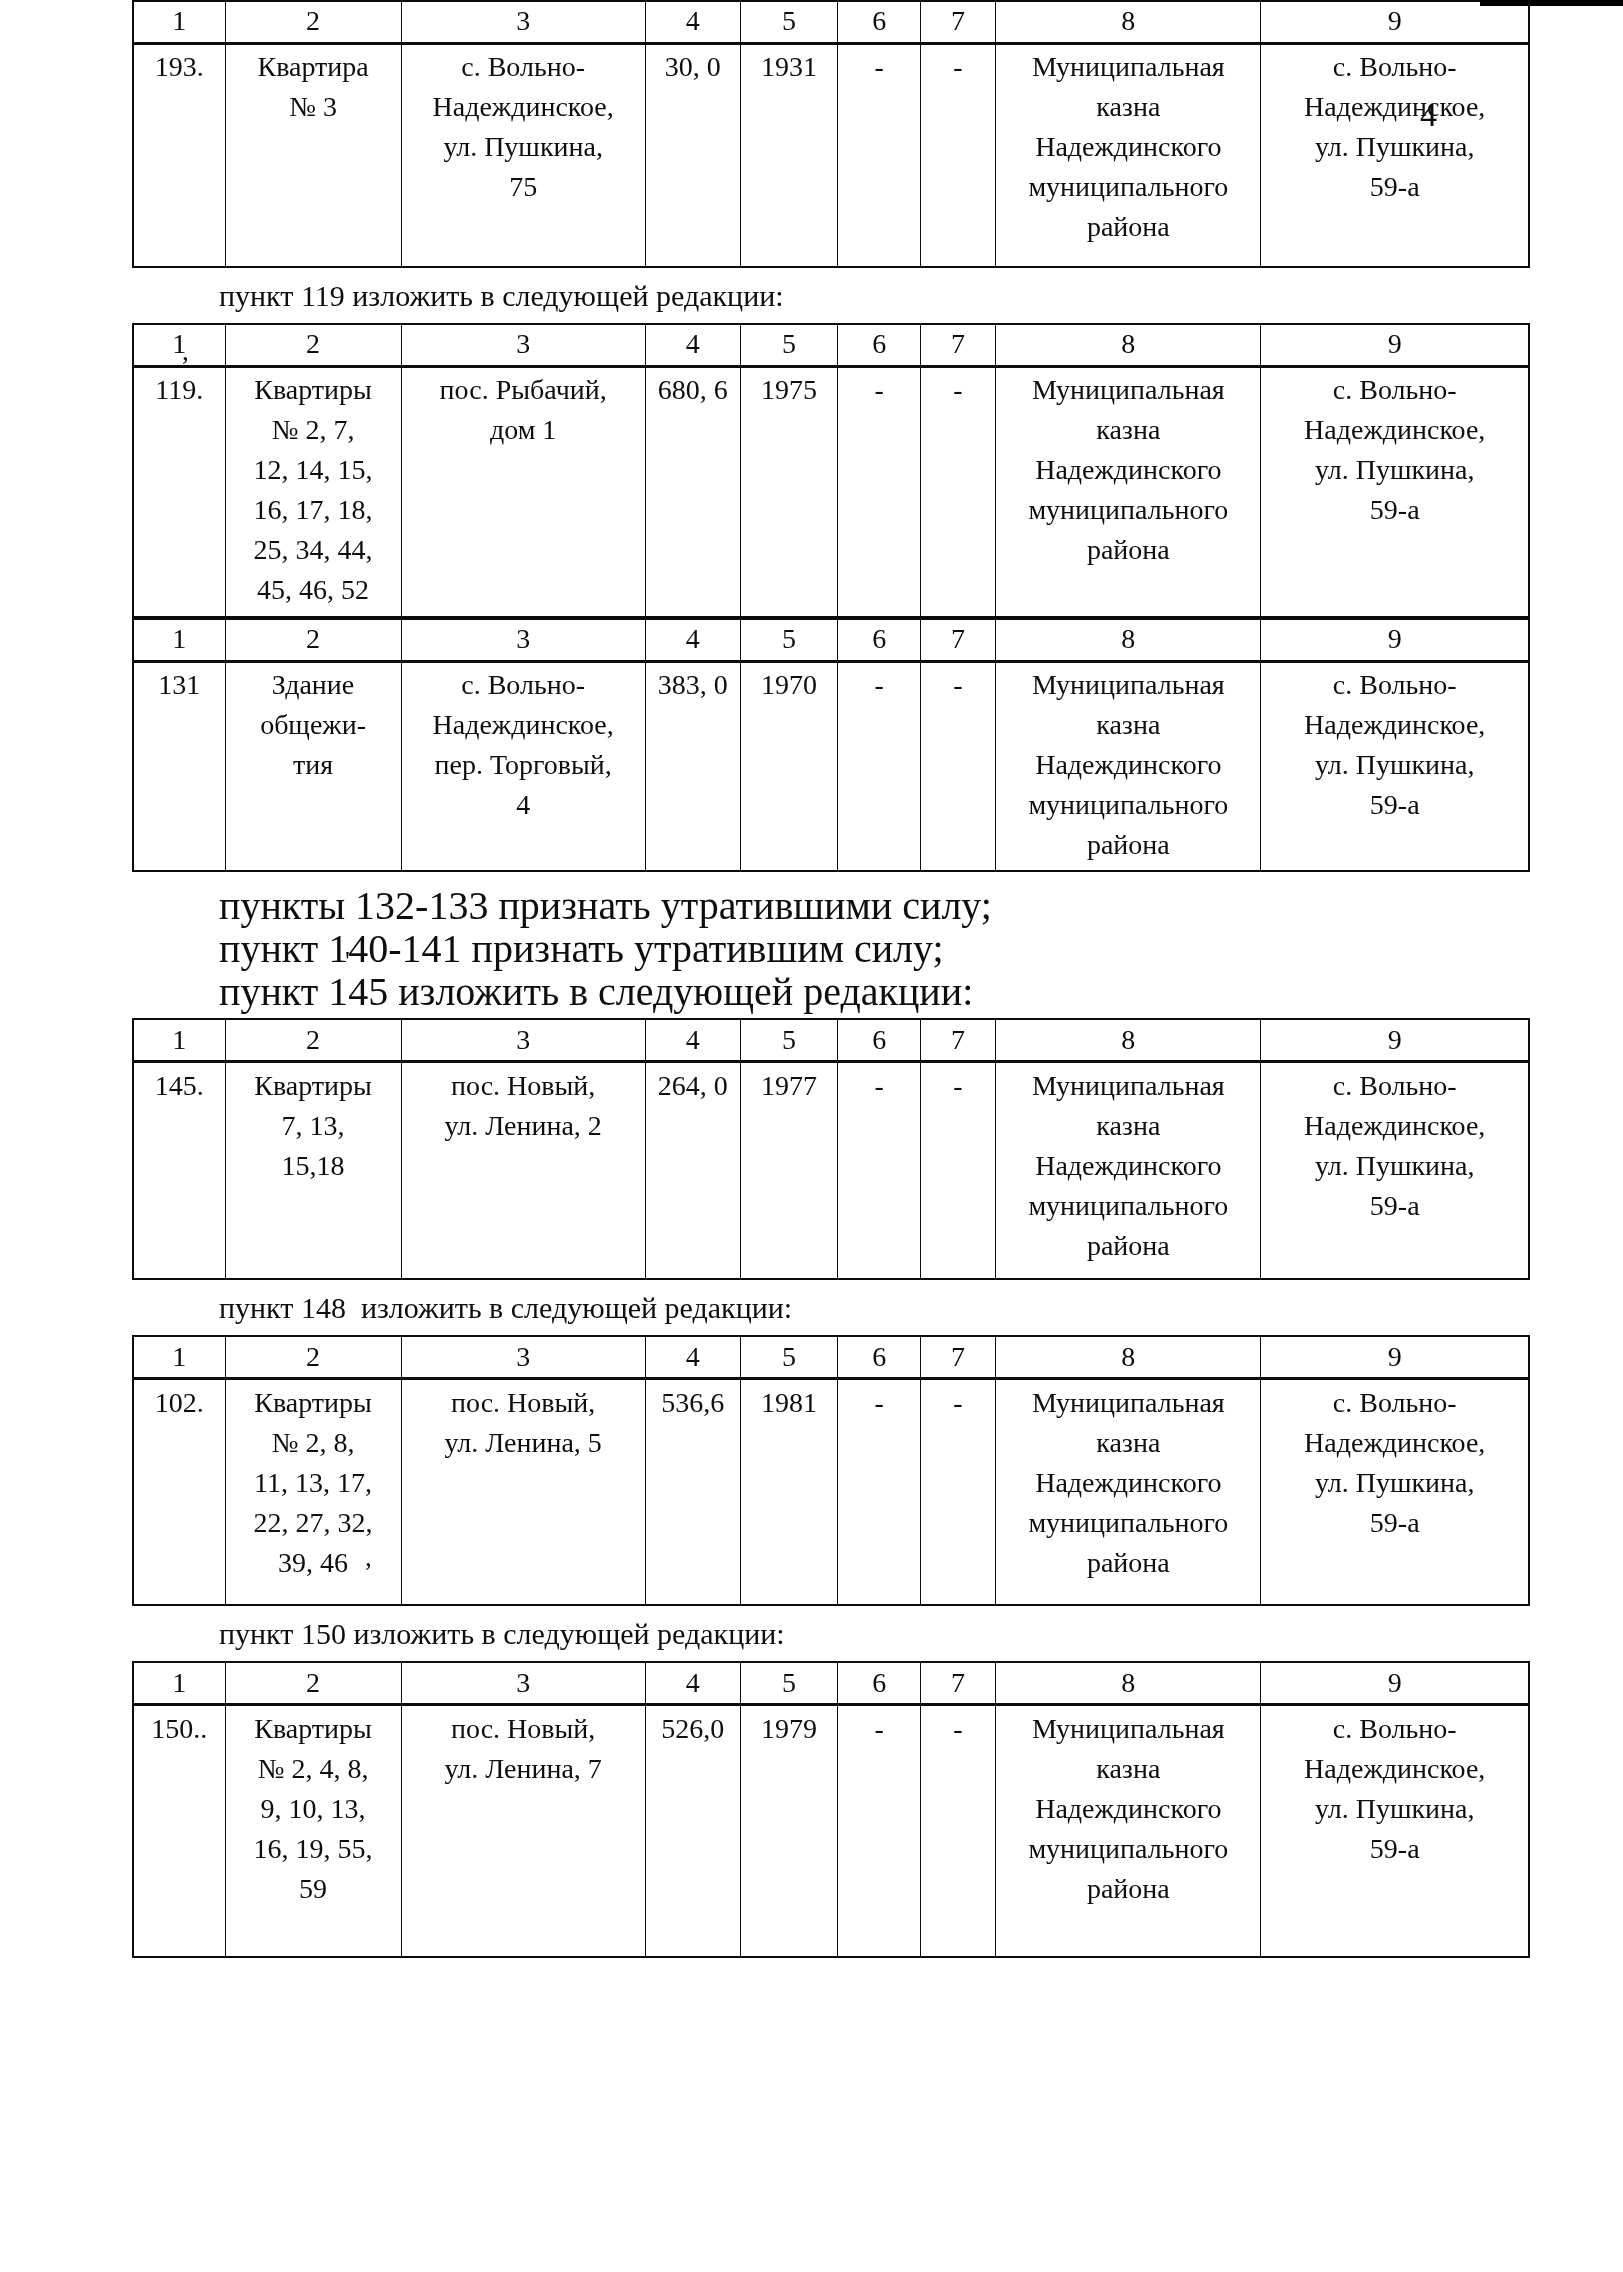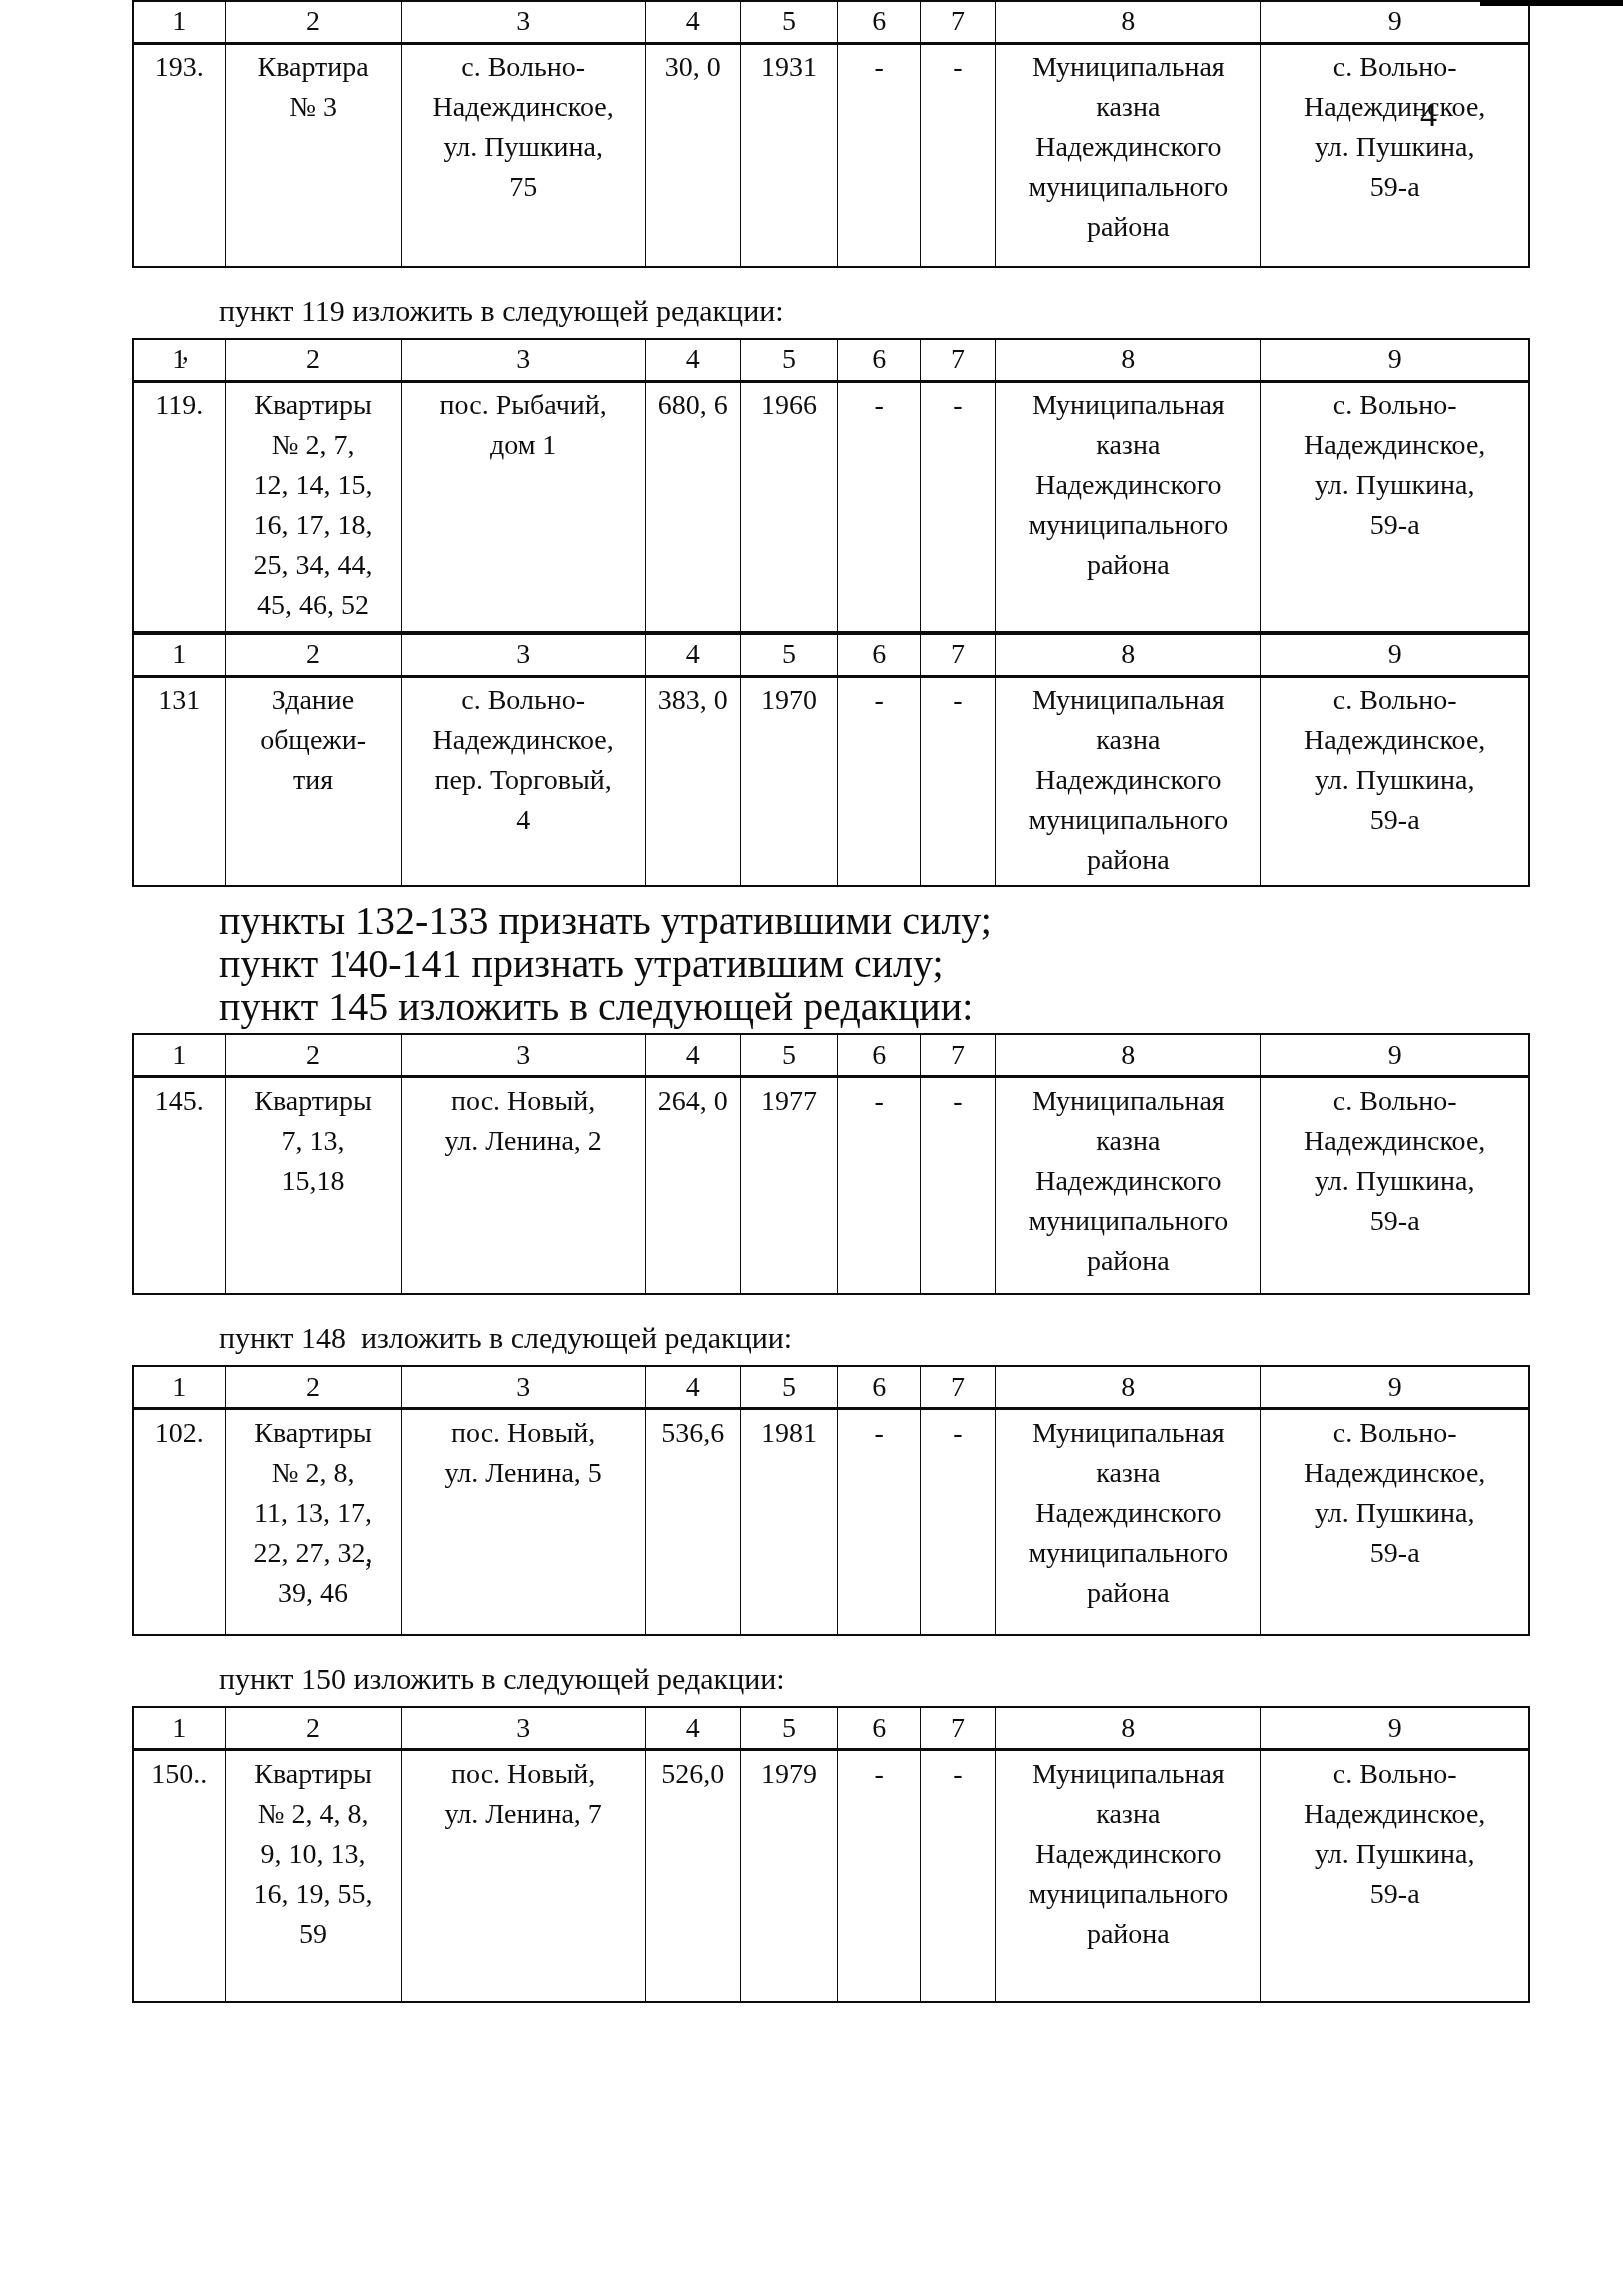--- a/index.html
+++ b/index.html
@@ -30,21 +30,21 @@
     font-size: 34px;
     line-height: 36px;
   }
   .heading {
     margin: 0 0 10.3px 87px;
     font-size: 30px;
     line-height: 34px;
     white-space: pre-wrap;
   }
   .heading.first { margin-top: 165px; }
-  .heading.after-table { margin-top: 26px; }
+  .heading.after-table { margin-top: 11px; }
   .plain-lines { margin: 17px 0 0 87px; }
   .plain-lines p {
     margin: 0 0 9px 0;
     font-size: 40px;
     line-height: 34px;
     white-space: pre-wrap;
   }
   table.registry {
     width: 1398px;
     border-collapse: collapse;
@@ -158,21 +158,21 @@
         <td>8</td>
         <td>9</td>
       </tr>
     </thead>
     <tbody>
       <tr class="h119">
         <td>119.</td>
         <td>Квартиры<br>№ 2, 7,<br>12, 14, 15,<br>16, 17, 18,<br>25, 34, 44,<br>45, 46, 52</td>
         <td>пос. Рыбачий,<br>дом 1</td>
         <td>680, 6</td>
-        <td>1966</td>
+        <td>1975</td>
         <td>-</td>
         <td>-</td>
         <td>Муниципальная<br>казна<br>Надеждинского<br>муниципального<br>района</td>
         <td>с. Вольно-<br>Надеждинское,<br>ул. Пушкина,<br>59-а</td>
       </tr>
     </tbody>
   </table>
 
   <table class="registry">
     <colgroup>

